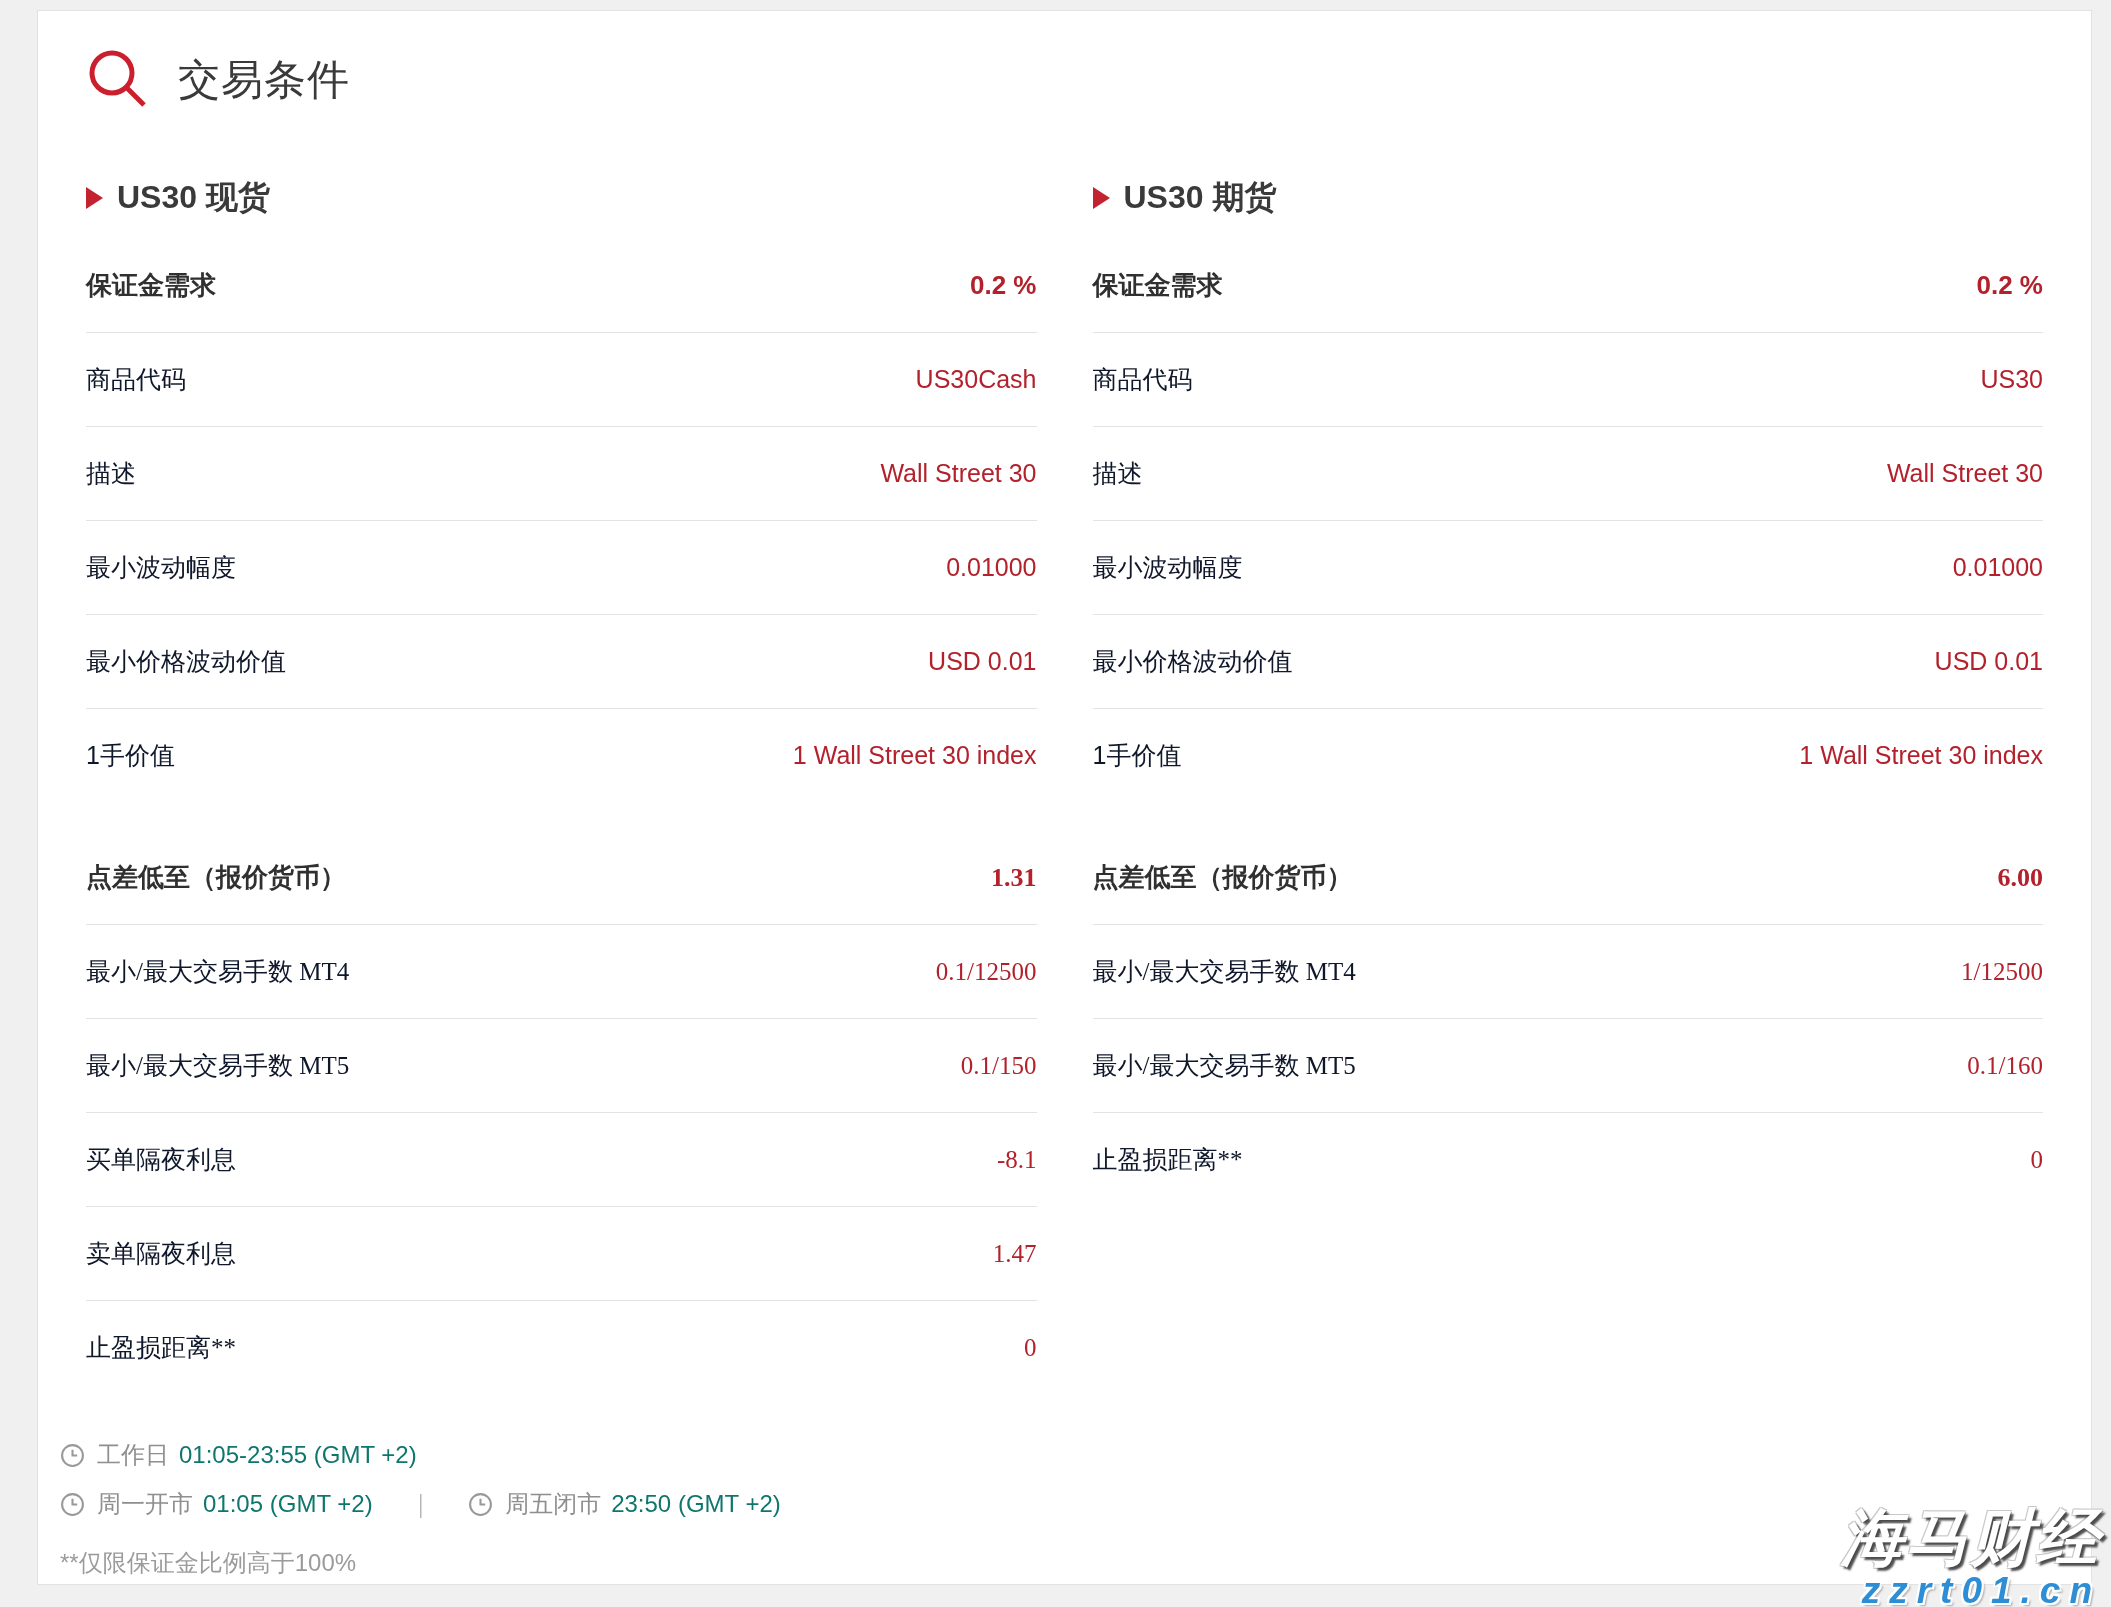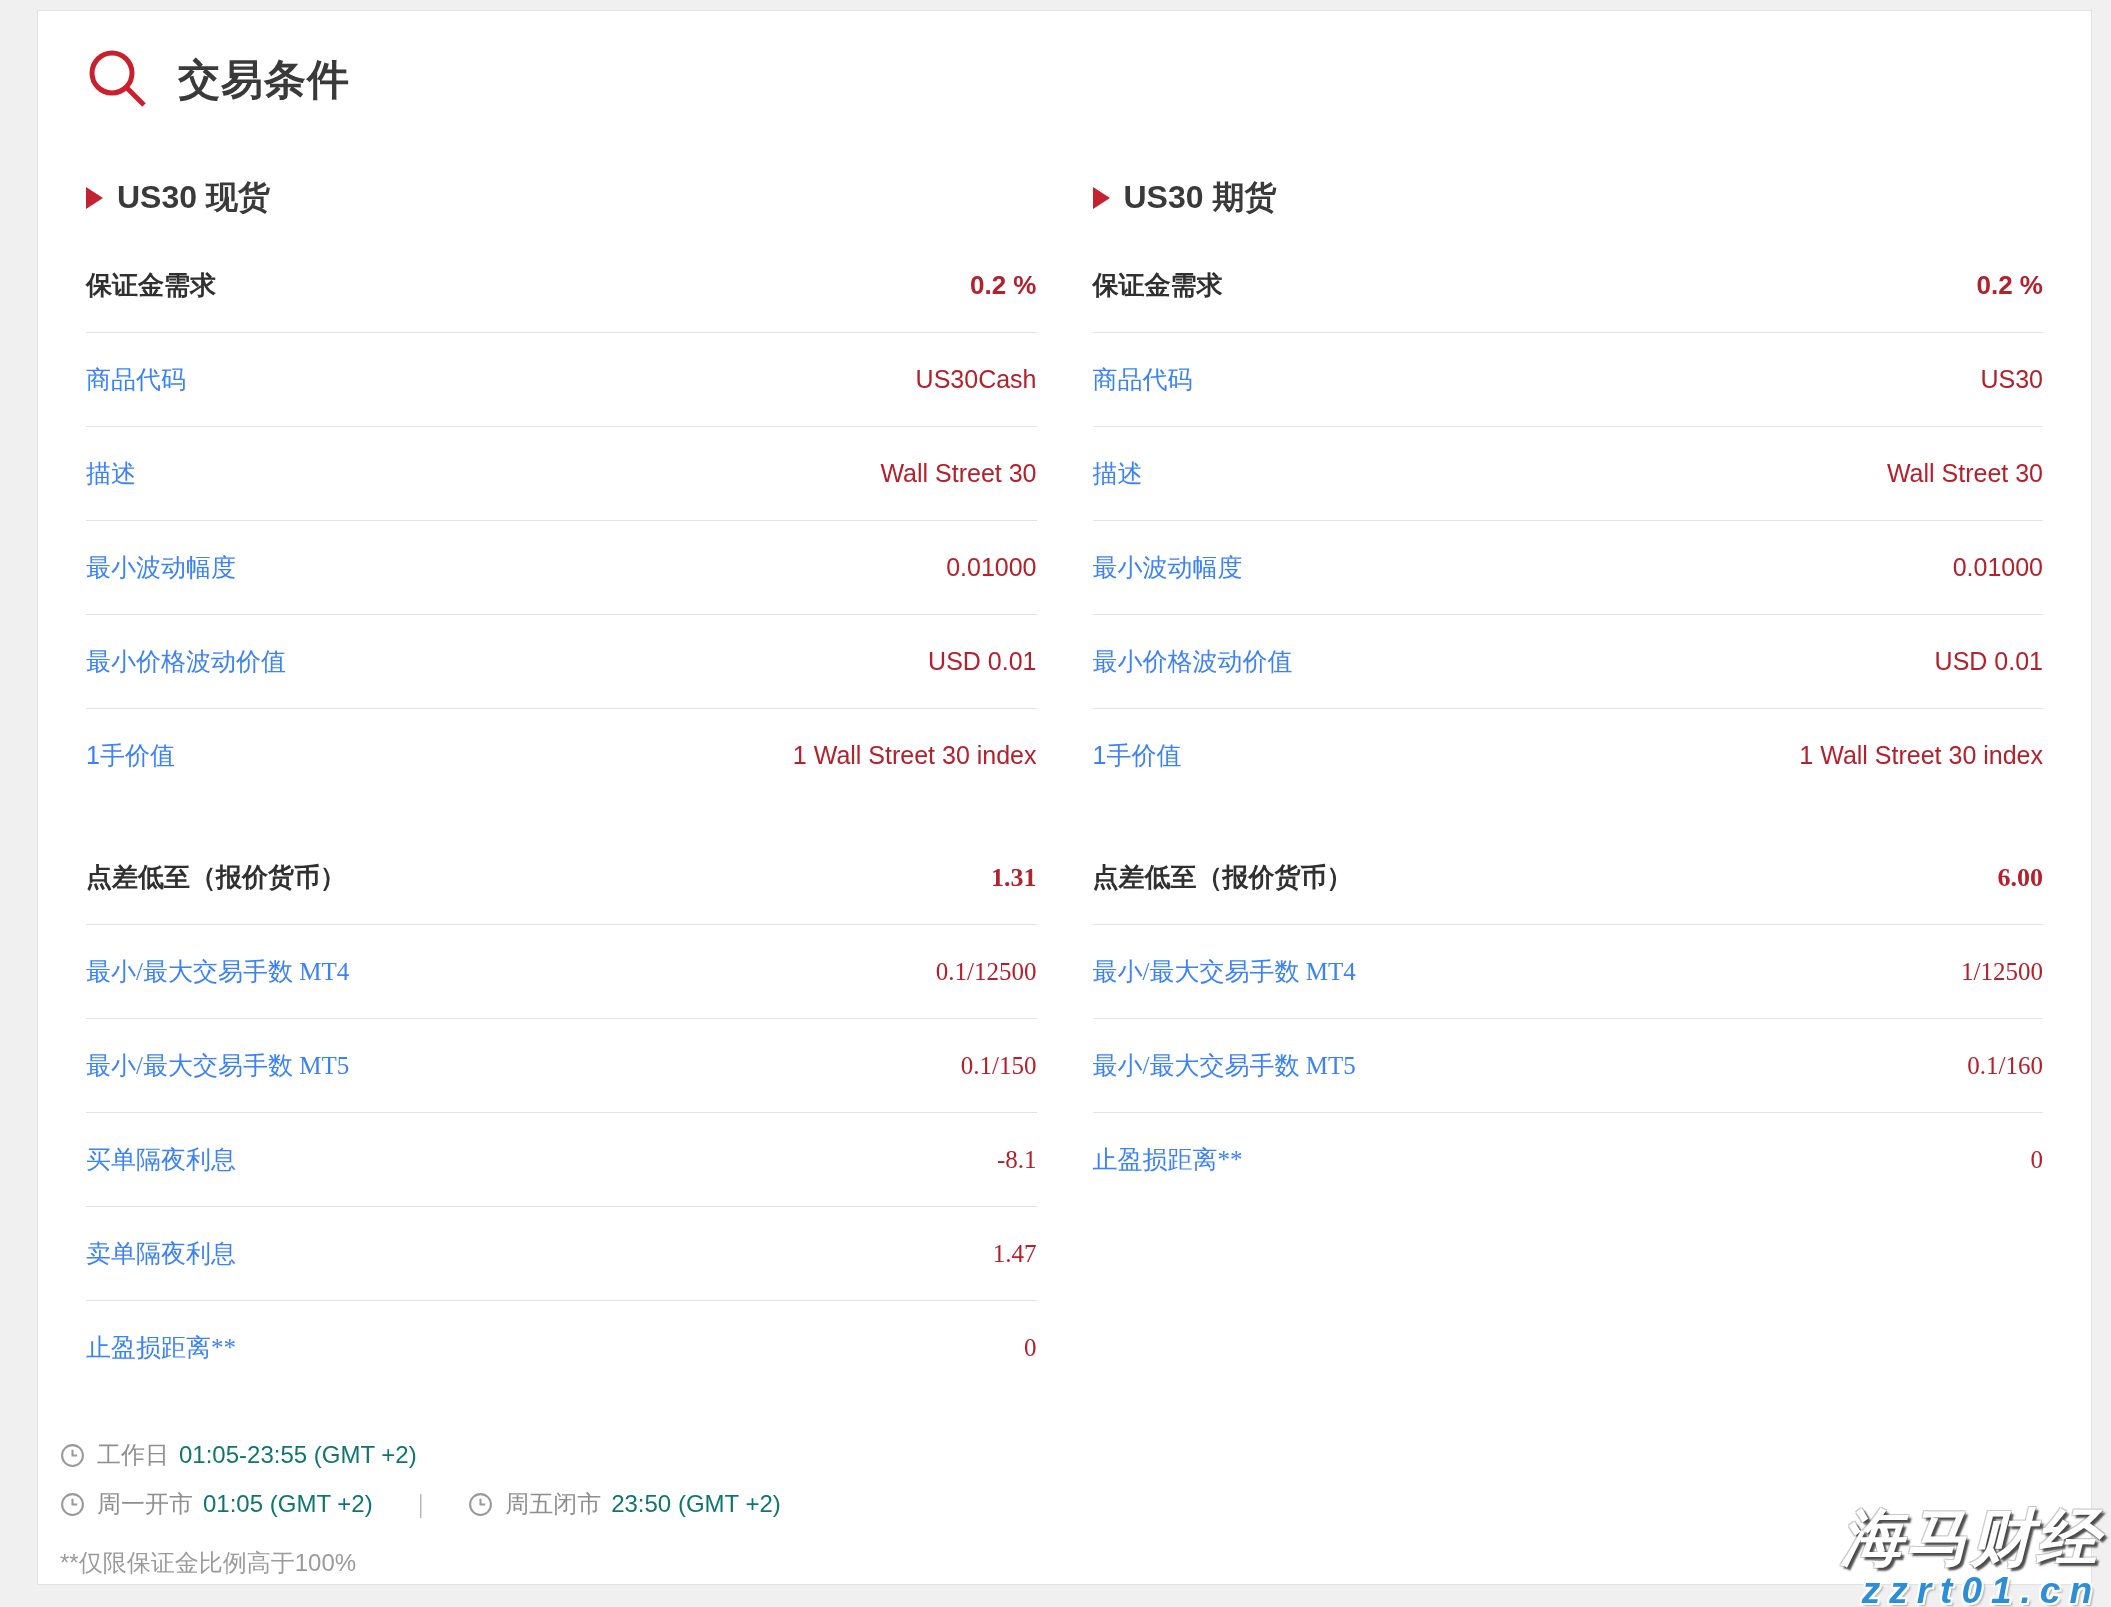--- a/index.html
+++ b/index.html
@@ -26,21 +26,21 @@
   
   .title-row {
     margin-top:34px;
     display:flex;
     align-items:center;
     gap:26px;
     height:70px;
   }
   .page-title {
     font-size:42px;
-    font-weight:bold;
+    font-weight:normal;
     color:#3a3a3a;
     letter-spacing:1px;
   }
   
   .tables {
     margin-top:60px;
     display:grid;
     grid-template-columns:1fr 1fr;
     column-gap:56px;
     align-items:start;
@@ -66,21 +66,21 @@
   .section.gap { margin-top:29px;font-family:Liberation Serif, serif; }
   .row {
     height:93px;
     display:flex;
     justify-content:space-between;
     align-items:center;
     border-bottom:1px solid #e3e3e3;
     font-size:25px;
   }
   .section .row:last-child { border-bottom:none; }
-  .row .label { color:#3b82f6; }
+  .row .label { color:#0f172a; }
   .row .value { color:#b2212c; text-align:center; }
   .row.bold { font-size:26px; }
   .row.bold .label { font-weight:bold; color:#303030; }
   .row.bold .value { font-weight:bold; }
   
   .hours {
     margin-top:44px;
     margin-left:-26px;
     font-size:24px;
     color:#8f8f8f;

